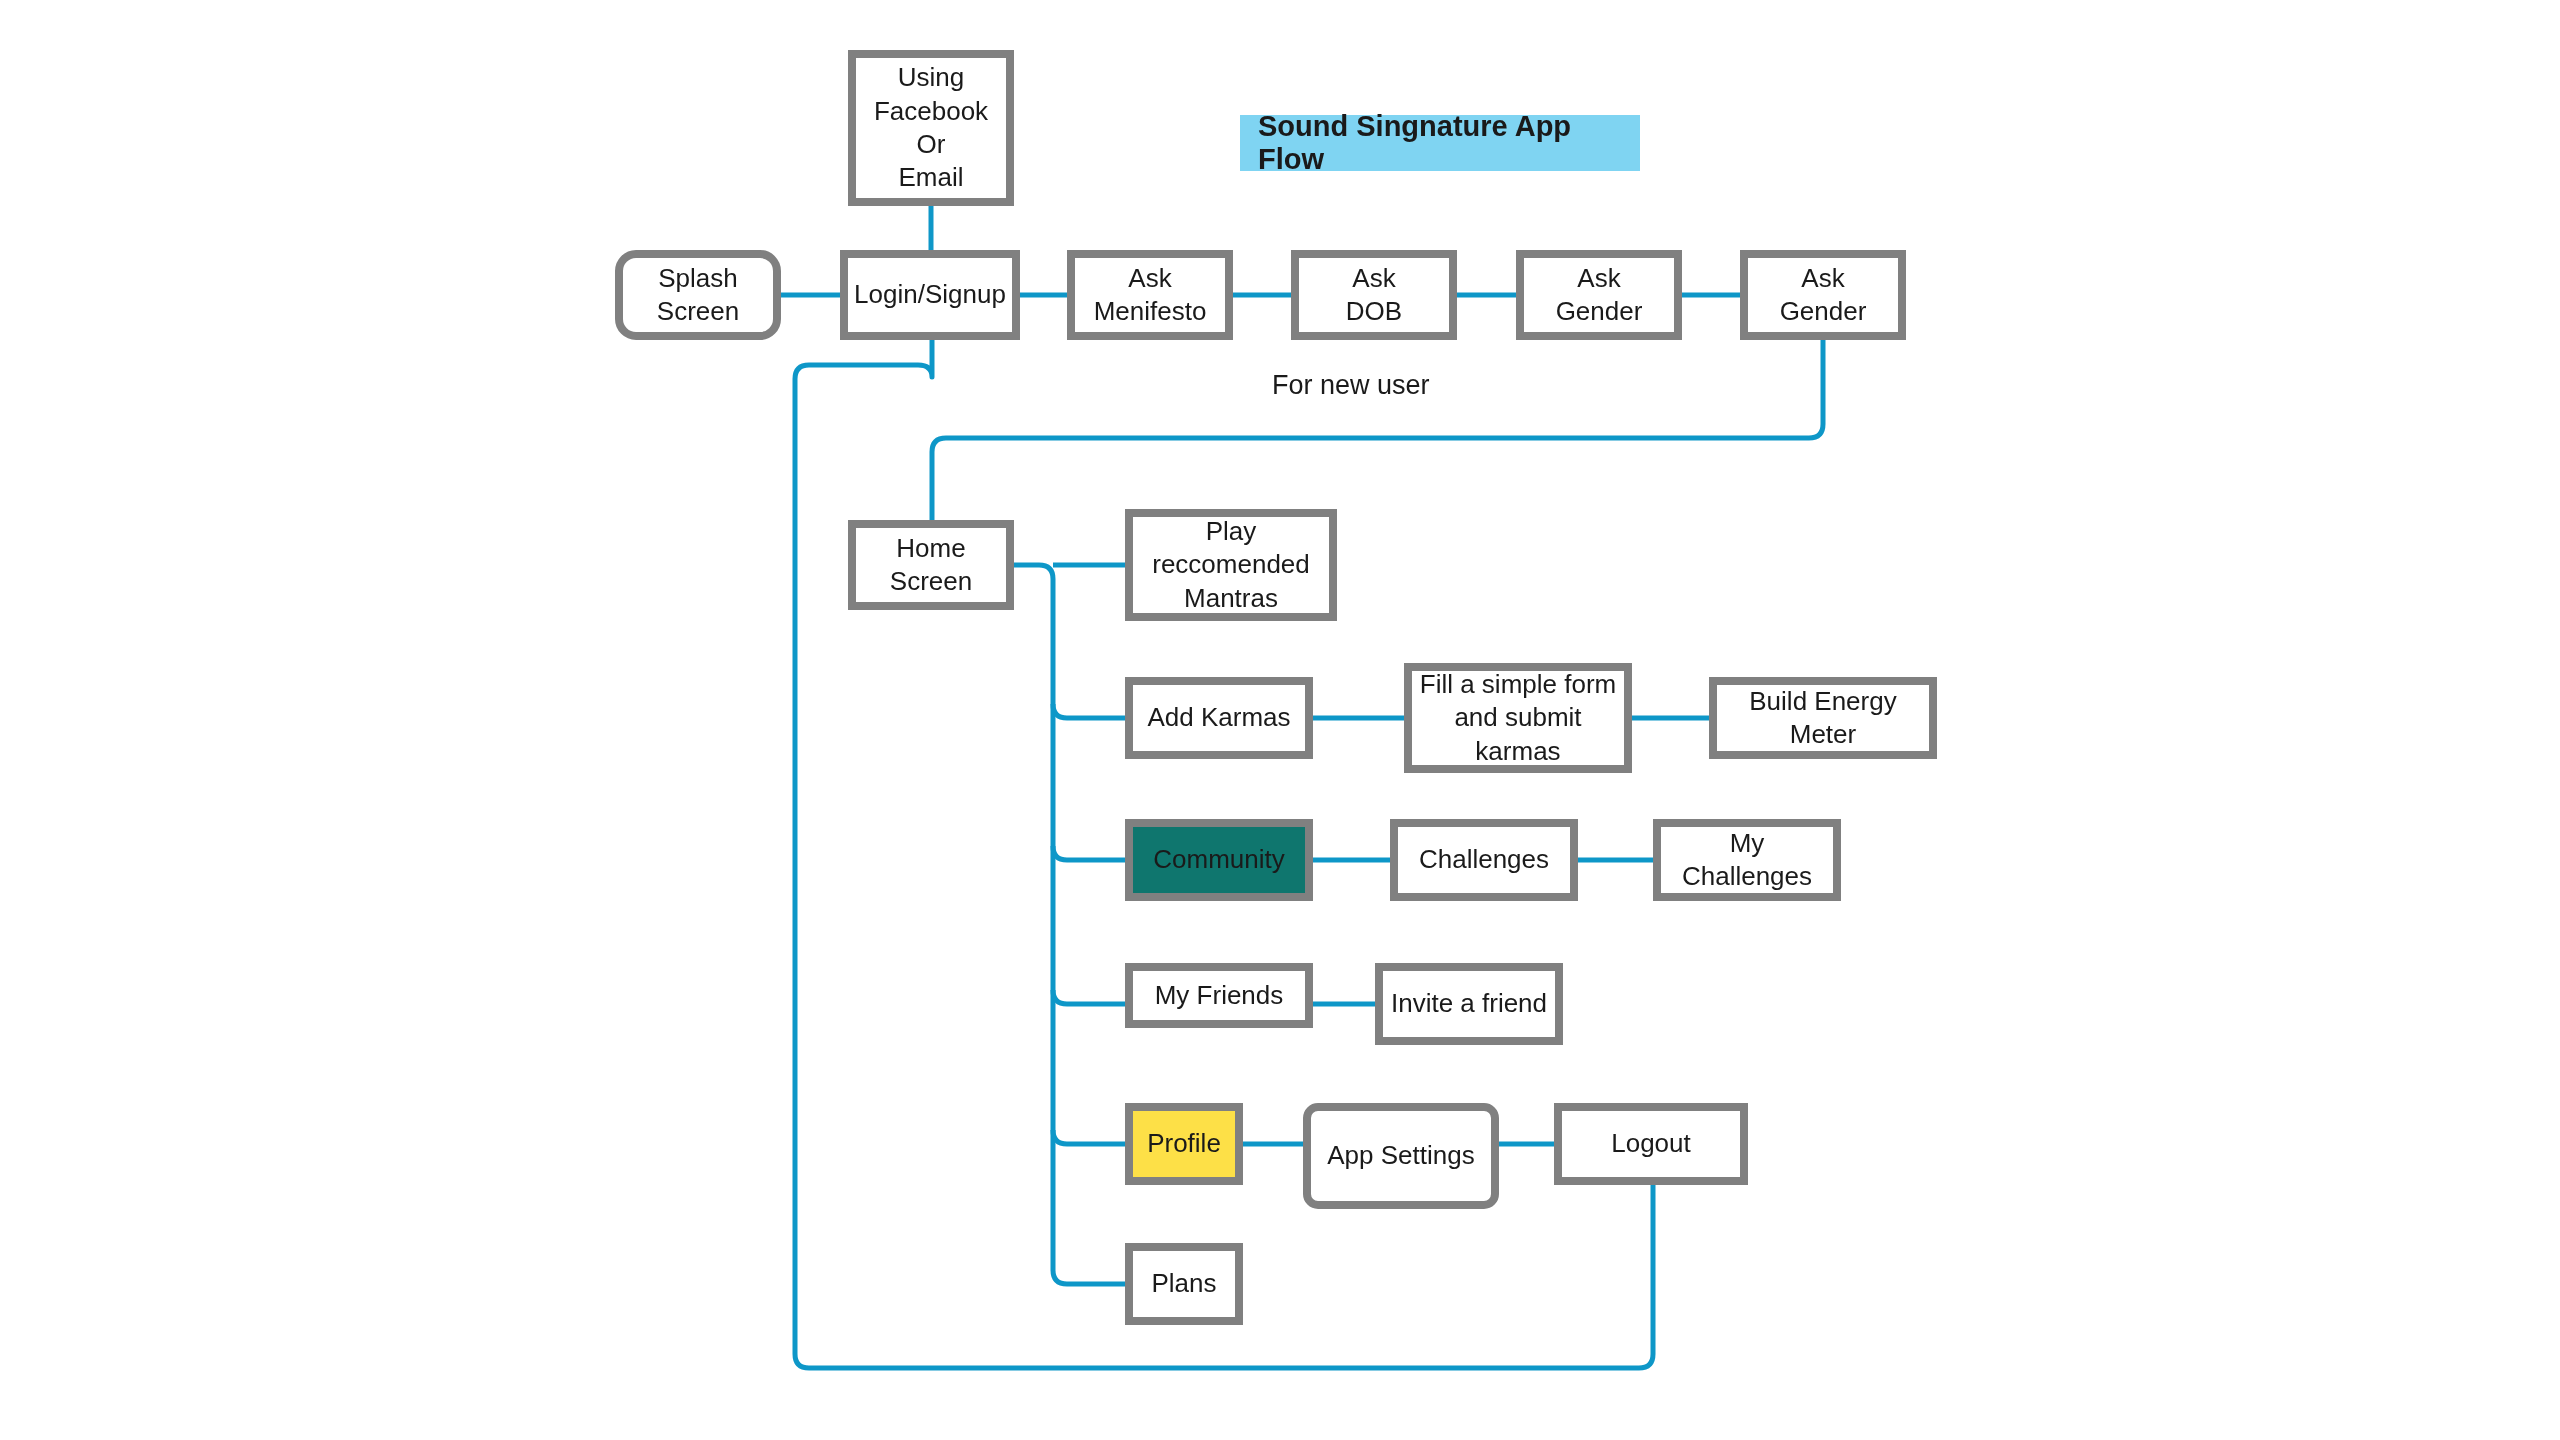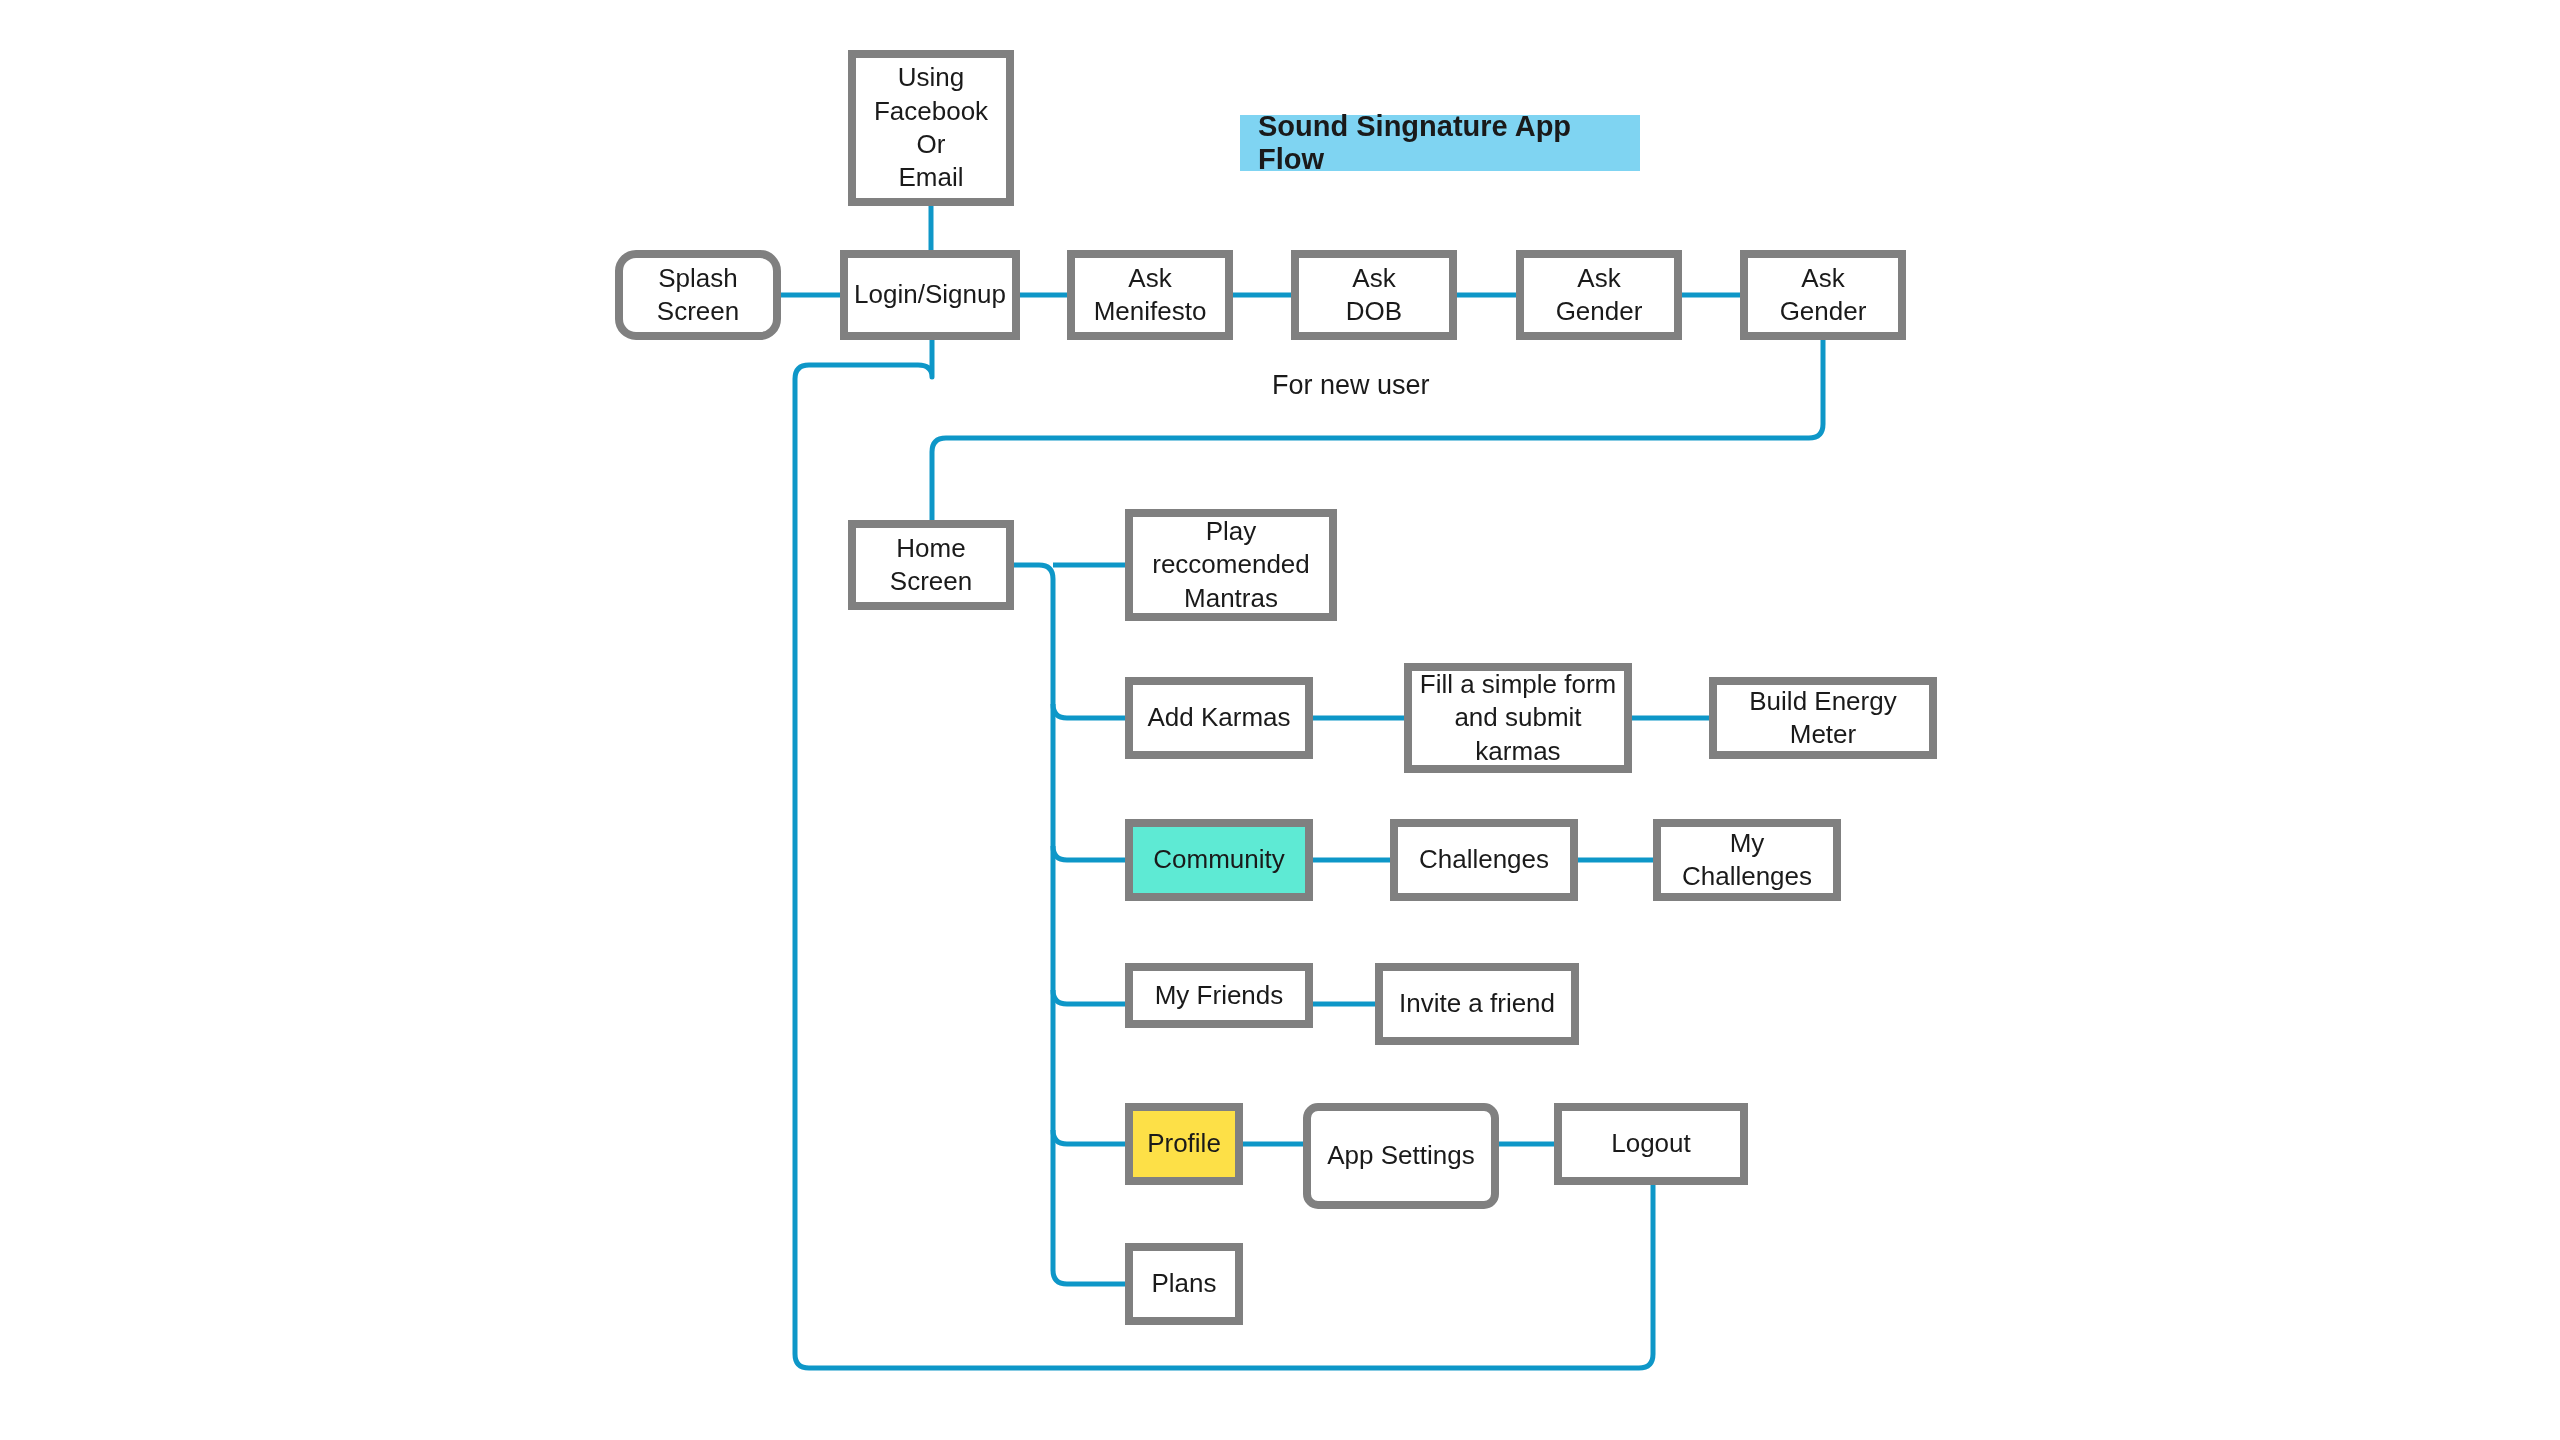--- a/index.html
+++ b/index.html
@@ -112,25 +112,25 @@
 Screen</div>
     <div class="node" style="left: 1125px; top: 509px; width: 212px; height: 112px; border-color: rgb(128, 128, 128); background: rgb(255, 255, 255); color: rgb(26, 26, 26);">Play
 reccomended
 Mantras</div>
     <div class="node" style="left: 1125px; top: 677px; width: 188px; height: 82px; border-color: rgb(128, 128, 128); background: rgb(255, 255, 255); color: rgb(26, 26, 26);">Add Karmas</div>
     <div class="node" style="left: 1709px; top: 677px; width: 228px; height: 82px; border-color: rgb(128, 128, 128); background: rgb(255, 255, 255); color: rgb(26, 26, 26);">Build Energy
 Meter</div>
     <div class="node" style="left: 1404px; top: 663px; width: 228px; height: 110px; border-color: rgb(128, 128, 128); background: rgb(255, 255, 255); color: rgb(26, 26, 26);">Fill a simple form
 and submit
 karmas</div>
-    <div class="node" style="left: 1125px; top: 819px; width: 188px; height: 82px; border-color: rgb(128, 128, 128); background: #5eead4; color: rgb(26, 26, 26);">Community</div>
+    <div class="node" style="left: 1125px; top: 819px; width: 188px; height: 82px; border-color: rgb(128, 128, 128); background: #0f766e; color: rgb(26, 26, 26);">Community</div>
     <div class="node" style="left: 1390px; top: 819px; width: 188px; height: 82px; border-color: rgb(128, 128, 128); background: rgb(255, 255, 255); color: rgb(26, 26, 26);">Challenges</div>
     <div class="node" style="left: 1653px; top: 819px; width: 188px; height: 82px; border-color: rgb(128, 128, 128); background: rgb(255, 255, 255); color: rgb(26, 26, 26);">My
 Challenges</div>
     <div class="node" style="left: 1125px; top: 963px; width: 188px; height: 65px; border-color: rgb(128, 128, 128); background: rgb(255, 255, 255); color: rgb(26, 26, 26);">My Friends</div>
-    <div class="node" style="left: 1375px; top: 963px; width: 204px; height: 82px; border-color: rgb(128, 128, 128); background: rgb(255, 255, 255); color: rgb(26, 26, 26);">Invite a friend</div>
+    <div class="node" style="left: 1375px; top: 963px; width: 188px; height: 82px; border-color: rgb(128, 128, 128); background: rgb(255, 255, 255); color: rgb(26, 26, 26);">Invite a friend</div>
     <div class="node" style="left: 1125px; top: 1103px; width: 118px; height: 82px; border-color: rgb(128, 128, 128); background: #fde047; color: rgb(26, 26, 26);">Profile</div>
     <div class="node" style="left: 1303px; top: 1103px; width: 196px; height: 106px; border-color: rgb(128, 128, 128); background: rgb(255, 255, 255); color: rgb(26, 26, 26); border-radius: 15px;">App Settings</div>
     <div class="node" style="left: 1554px; top: 1103px; width: 194px; height: 82px; border-color: rgb(128, 128, 128); background: rgb(255, 255, 255); color: rgb(26, 26, 26);">Logout</div>
     <div class="node" style="left: 1125px; top: 1243px; width: 118px; height: 82px; border-color: rgb(128, 128, 128); background: rgb(255, 255, 255); color: rgb(26, 26, 26);">Plans</div>
     <div class="title-banner" style="left: 1240px; top: 115px; width: 400px; height: 56px; background: rgb(127, 212, 242); font-weight: bold;">Sound Singnature App Flow</div>
     <div class="free-label" style="left: 1272px; top: 370px;">For new user</div>
   </div>
 
 </body></html>

